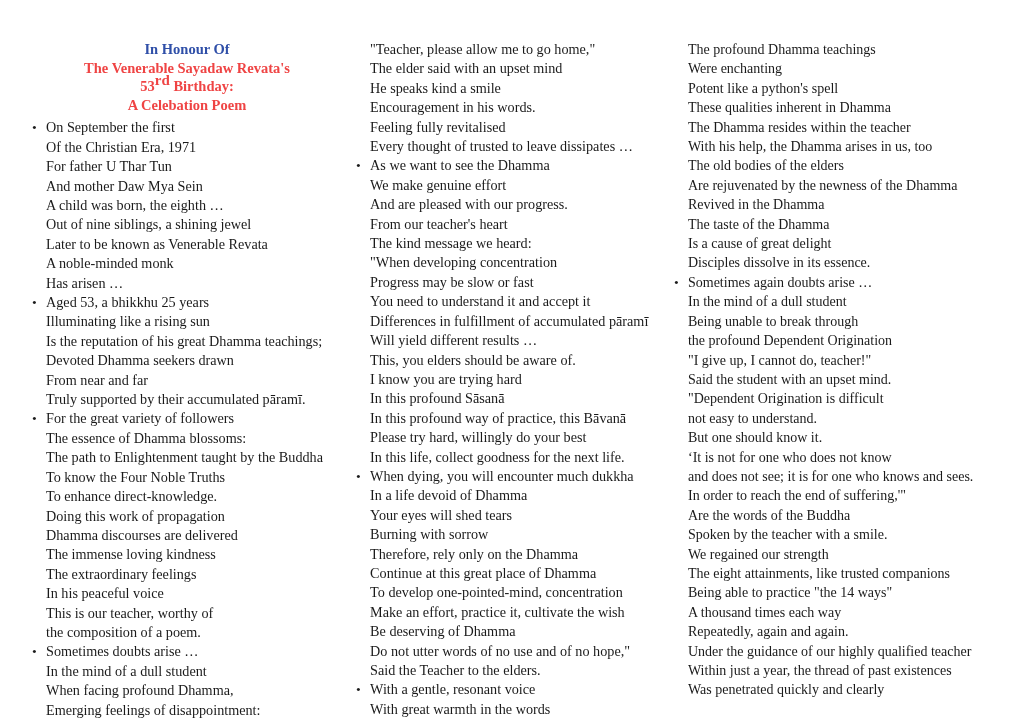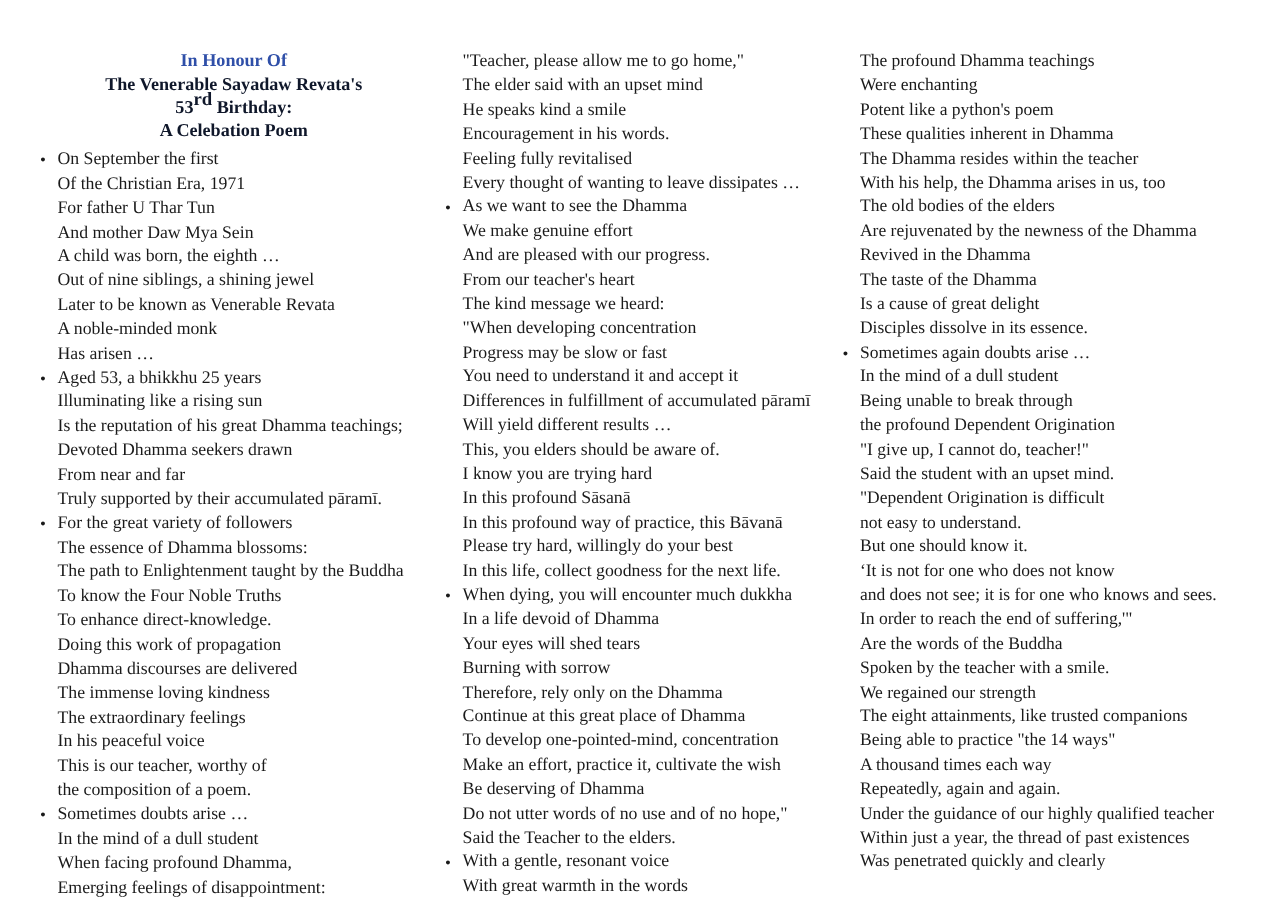--- a/index.html
+++ b/index.html
@@ -37,21 +37,21 @@
     text-align: center;
     margin-bottom: 4px;
     padding-right: 28px;
   }
   .title-line {
     font-size: 14.5px;
     line-height: 18.6px;
     font-weight: bold;
   }
   .title-blue { color: #2f4fa8; }
-  .title-rust { color: #0f172a; }
+  .title-rust { color: #ef4444; }
   .title-line sup {
     font-size: 15px;
     vertical-align: super;
     line-height: 0;
   }
 
   ul.stanzas {
     list-style: none;
     margin: 0;
     padding: 0;
@@ -148,21 +148,21 @@
     </div>
 
     <div class="col col-2">
       <ul class="stanzas">
         <li>
           <div class="line">"Teacher, please allow me to go home,"</div>
           <div class="line">The elder said with an upset mind</div>
           <div class="line">He speaks kind a smile</div>
           <div class="line">Encouragement in his words.</div>
           <div class="line">Feeling fully revitalised</div>
-          <div class="line">Every thought of wanting to leave dissipates …</div>
+          <div class="line">Every thought of trusted to leave dissipates …</div>
         </li>
         <li>
           <div class="bullet-row">
             <span class="bullet">•</span>
             <div class="line">As we want to see the Dhamma</div>
           </div>
           <div class="line">We make genuine effort</div>
           <div class="line">And are pleased with our progress.</div>
           <div class="line">From our teacher's heart</div>
           <div class="line">The kind message we heard:</div>
@@ -202,21 +202,21 @@
           <div class="line">With great warmth in the words</div>
         </li>
       </ul>
     </div>
 
     <div class="col col-3">
       <ul class="stanzas">
         <li>
           <div class="line">The profound Dhamma teachings</div>
           <div class="line">Were enchanting</div>
-          <div class="line">Potent like a python's poem</div>
+          <div class="line">Potent like a python's spell</div>
           <div class="line">These qualities inherent in Dhamma</div>
           <div class="line">The Dhamma resides within the teacher</div>
           <div class="line">With his help, the Dhamma arises in us, too</div>
           <div class="line">The old bodies of the elders</div>
           <div class="line">Are rejuvenated by the newness of the Dhamma</div>
           <div class="line">Revived in the Dhamma</div>
           <div class="line">The taste of the Dhamma</div>
           <div class="line">Is a cause of great delight</div>
           <div class="line">Disciples dissolve in its essence.</div>
         </li>

